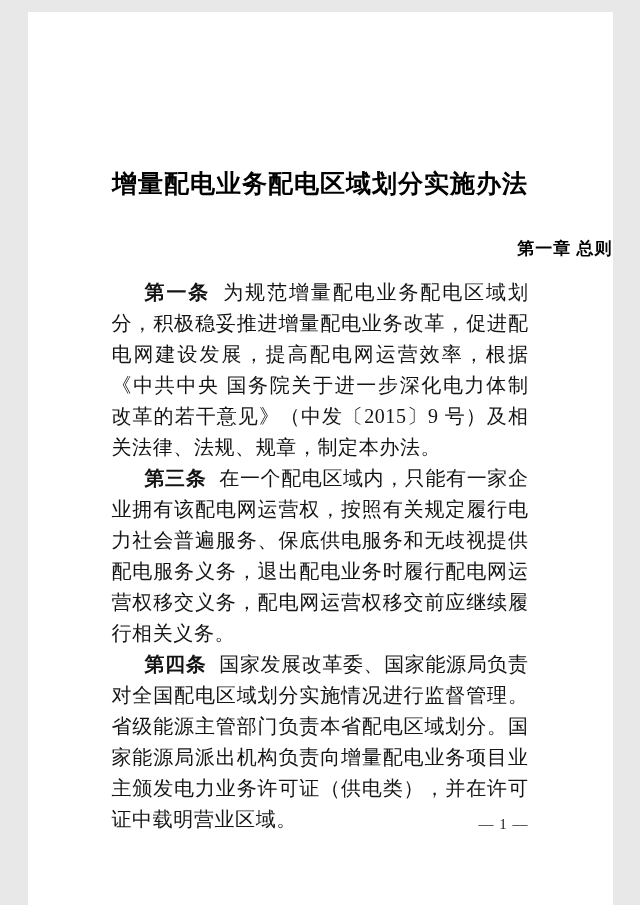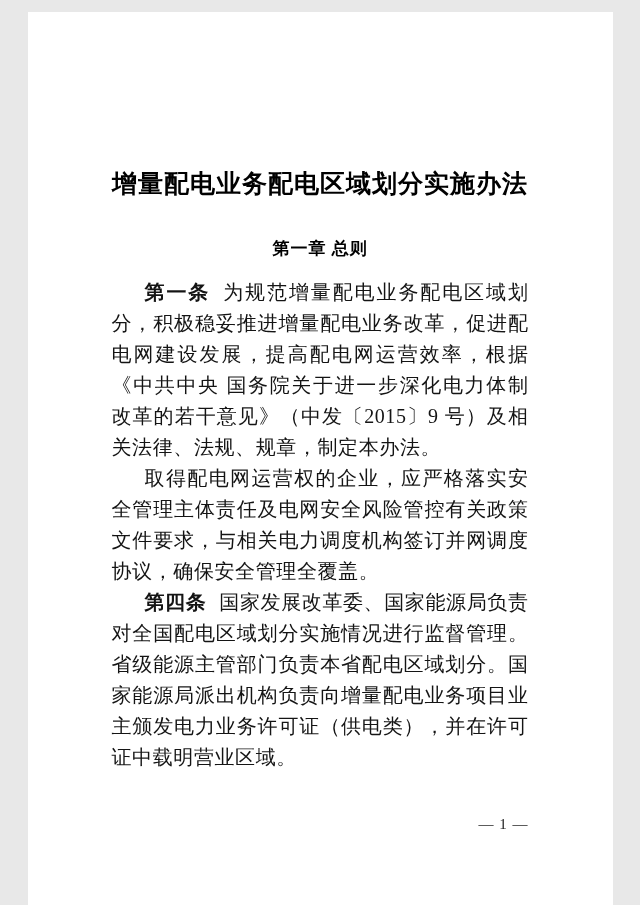--- a/index.html
+++ b/index.html
@@ -22,21 +22,21 @@
   .doc-title {
     text-align: center;
     font-size: 25px;
     line-height: 31px;
     font-weight: bold;
     letter-spacing: 1px;
     color: #000000;
   }
   .chapter-heading {
     margin-top: 38px;
-    text-align: center;
+    text-align: right;
     font-size: 17px;
     line-height: 23px;
     font-weight: bold;
     letter-spacing: 1px;
     color: #000000;
   }
   .content {
     margin-top: 17px;
     padding: 0 84px;
   }
@@ -73,22 +73,22 @@
 
   <h1 class="doc-title">增量配电业务配电区域划分实施办法</h1>
 
   <div class="chapter-heading">第一章 总则</div>
 
   <div class="content">
 
     <p><span class="article-label">第一条</span><span>为规范增量配电业务配电区域划分，积极稳妥推进增量配电业务改革，促进配电网建设发展，提高配电网运营效率，根据《中共中央 国务院关于进一步深化电力体制改革的若干意见》（中发〔2015〕9 号）及相关法律、法规、规章，制定本办法。</span></p>
 
 
+    <p><span class="article-label">第三条</span><span>在一个配电区域内，只能有一家企业拥有该配电网运营权，按照有关规定履行电力社会普遍服务、保底供电服务和无歧视提供配电服务义务，退出配电业务时履行配电网运营权移交义务，配电网运营权移交前应继续履行相关义务。</span></p>
 
-    <p><span class="article-label"></span><span>取得配电网运营权的企业，应严格落实安全管理主体责任及电网安全风险管控有关政策文件要求，与相关电力调度机构签订并网调度协议，确保安全管理全覆盖。</span></p>
 
     <p><span class="article-label">第四条</span><span>国家发展改革委、国家能源局负责对全国配电区域划分实施情况进行监督管理。省级能源主管部门负责本省配电区域划分。国家能源局派出机构负责向增量配电业务项目业主颁发电力业务许可证（供电类），并在许可证中载明营业区域。</span></p>
 
   </div>
 
   <div class="page-number">— 1 —</div>
 
 </div>
 
 </body></html>

